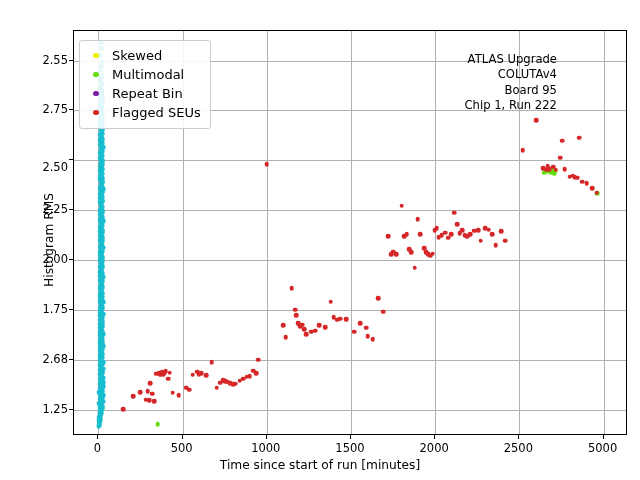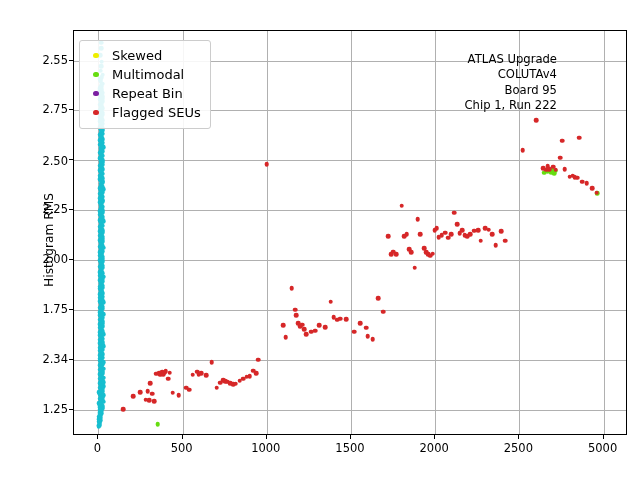--- a/index.html
+++ b/index.html
@@ -596,35 +596,36 @@
       <div class="tick-label x" style="left: 350px;">1500</div>
       <div class="tick-mark x" style="left: 434.195px;"></div>
       <div class="tick-label x" style="left: 434.195px;">2000</div>
       <div class="tick-mark x" style="left: 518.389px;"></div>
       <div class="tick-label x" style="left: 518.389px;">2500</div>
       <div class="tick-mark x" style="left: 602.584px;"></div>
       <div class="tick-label x" style="left: 602.584px;">5000</div>
       <div class="tick-mark y" style="top: 408.665px;"></div>
       <div class="tick-label y" style="top: 408.665px;">1.25</div>
       <div class="tick-mark y" style="top: 358.788px;"></div>
-      <div class="tick-label y" style="top: 358.788px;">2.34</div>
+      <div class="tick-label y" style="top: 358.788px;">2.68</div>
       <div class="tick-mark y" style="top: 308.911px;"></div>
       <div class="tick-label y" style="top: 308.911px;">1.75</div>
       <div class="tick-mark y" style="top: 259.034px;"></div>
       <div class="tick-label y" style="top: 259.034px;">2.00</div>
       <div class="tick-mark y" style="top: 209.158px;"></div>
       <div class="tick-label y" style="top: 209.158px;">2.25</div>
       <div class="tick-mark y" style="top: 159.281px;"></div>
-      <div class="tick-label y" style="top: 161px;">2.50</div>
+      <div class="tick-label y" style="top: 167px;">2.50</div>
       <div class="tick-mark y" style="top: 109.404px;"></div>
       <div class="tick-label y" style="top: 109.404px;">2.75</div>
       <div class="tick-mark y" style="top: 59.5271px;"></div>
       <div class="tick-label y" style="top: 59.5271px;">2.55</div>
     </div>
 
+  <div id="xlabel">Time since start of run [minutes]</div>
   <div id="ylabel-wrap">
     <div id="ylabel">Histogram RMS</div>
   </div>
 
   <div id="legend">
       <div class="legend-row">
         <span class="legend-swatch">
           <span class="legend-dot" style="background: rgb(238, 238, 0);"></span>
         </span>
         <span class="legend-label">Skewed</span>

